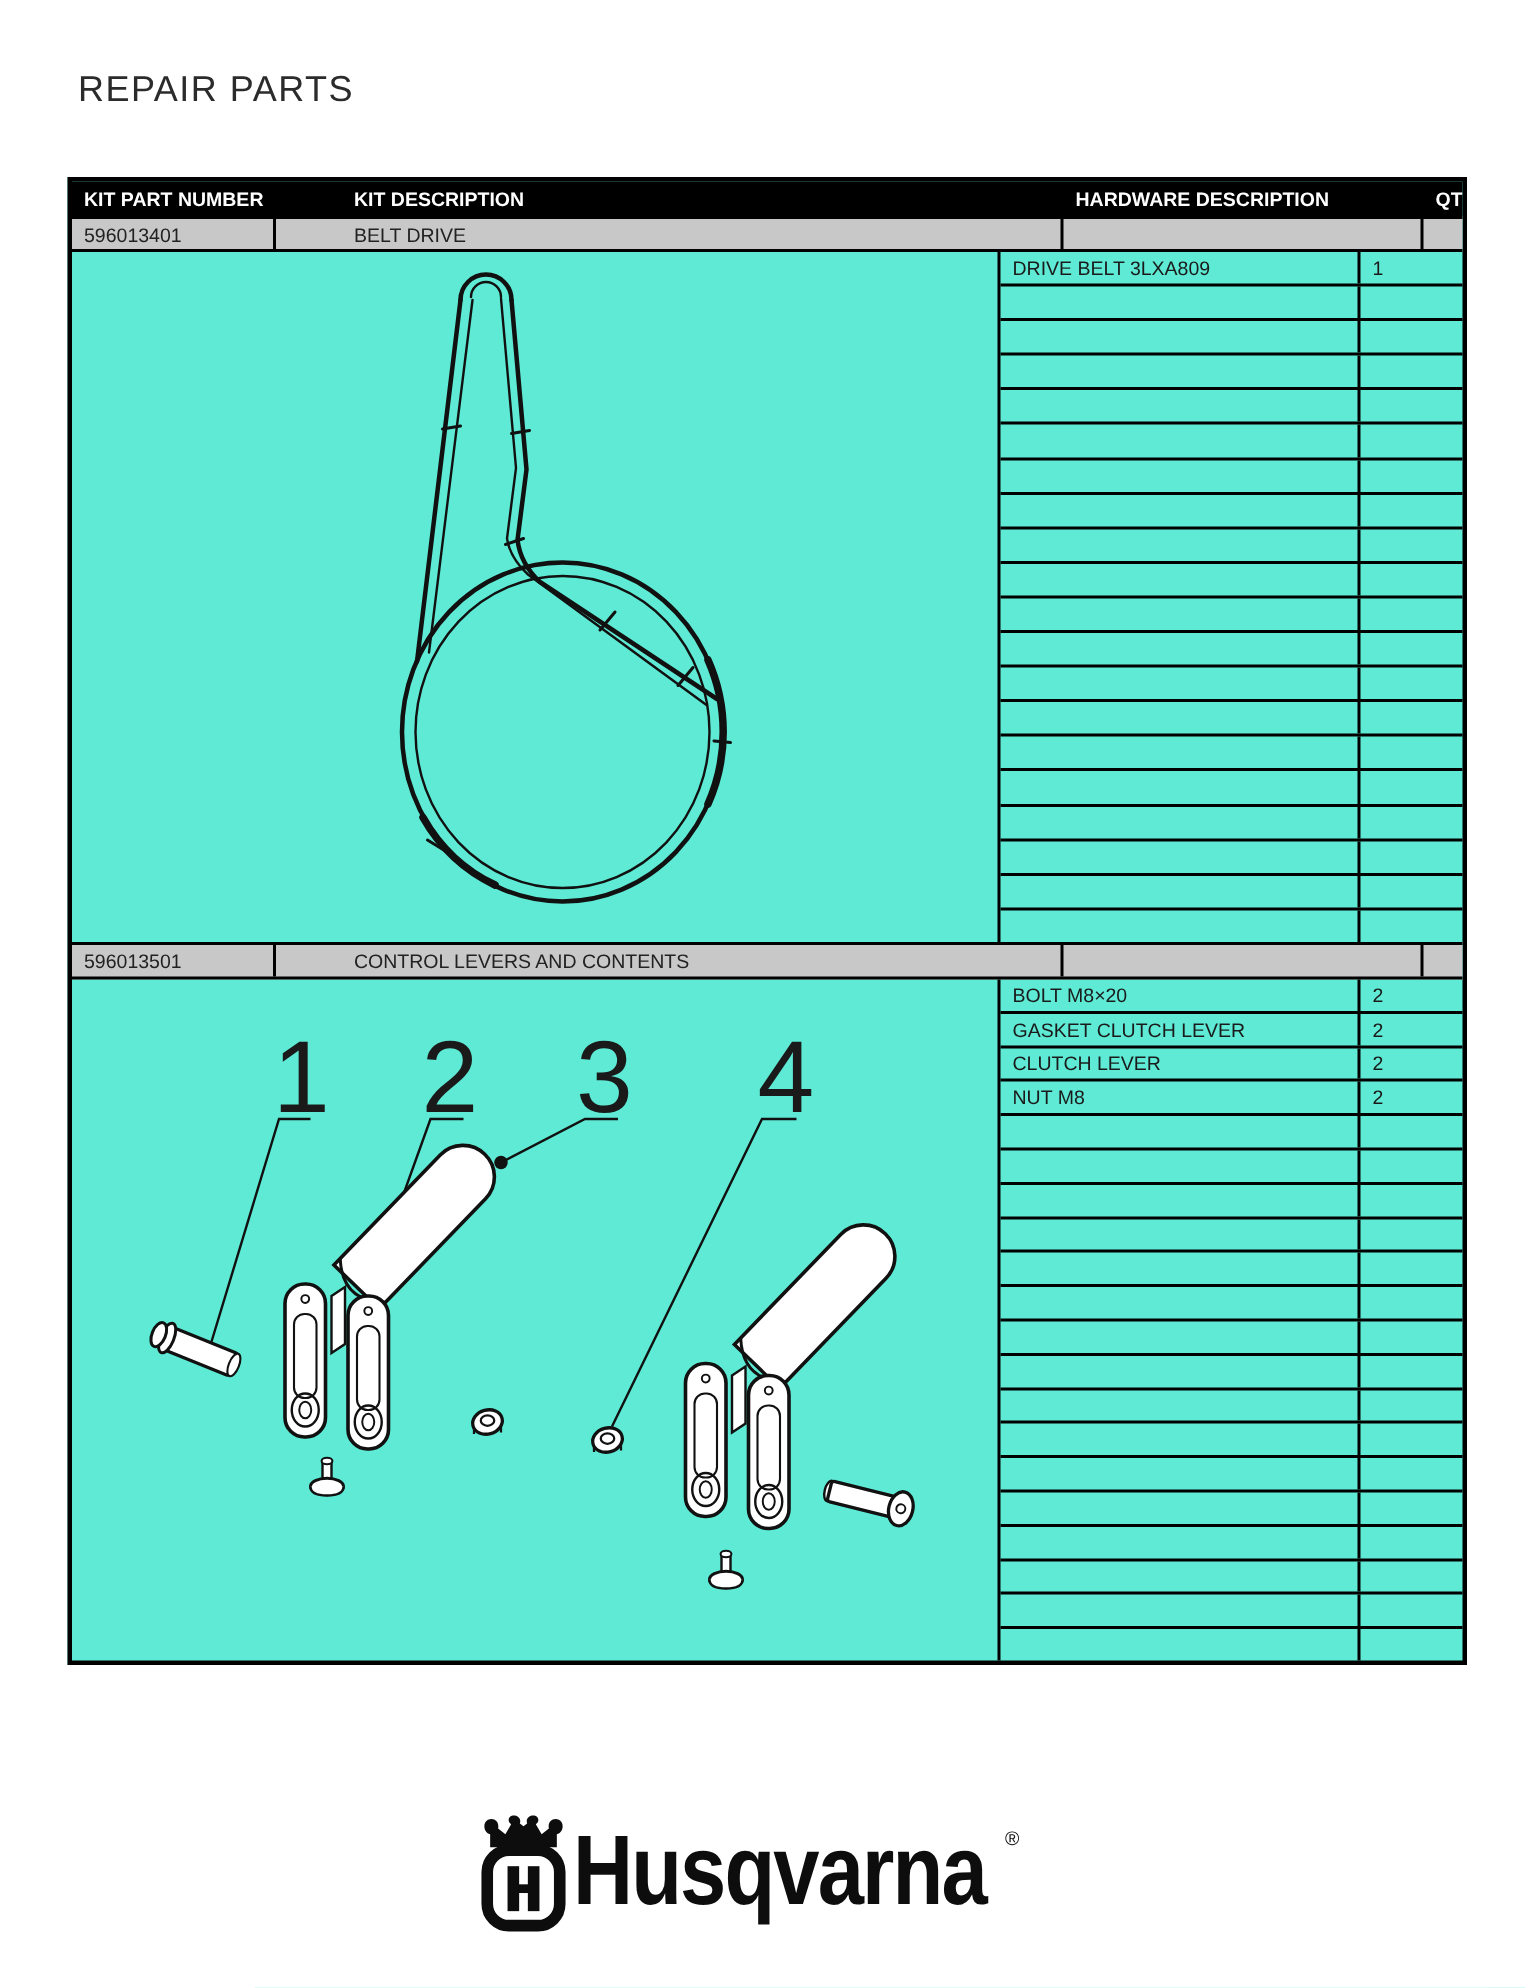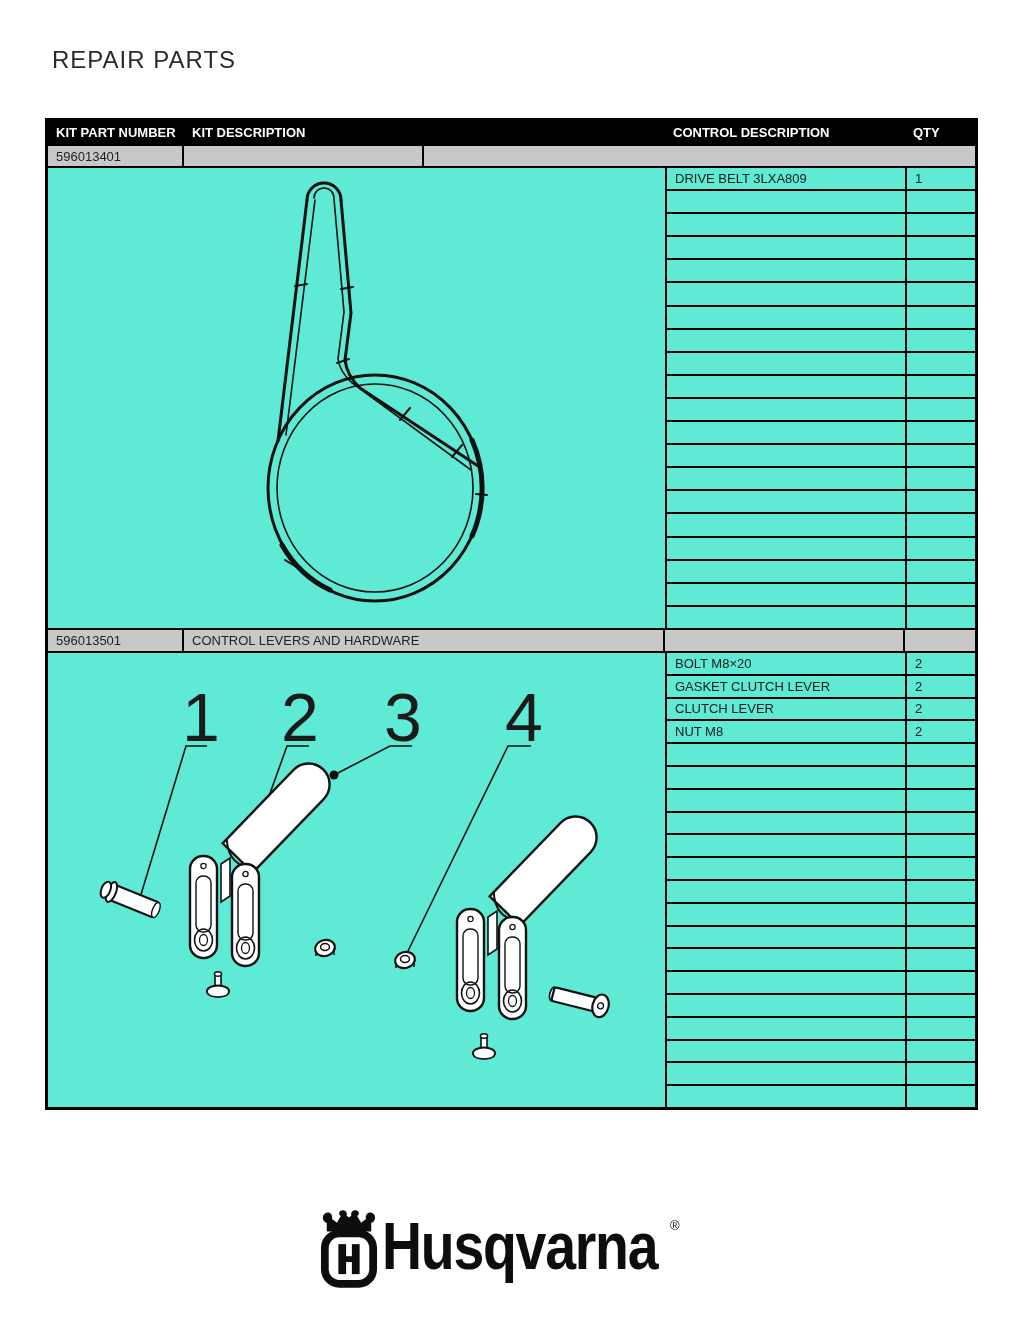--- a/index.html
+++ b/index.html
@@ -14,21 +14,21 @@
 
   .thead { height:23px; background:#000; color:#fff; display:flex; align-items:center; flex:0 0 auto; }
   .thead .hcell { font-size:13px; font-weight:bold; padding-left:8px; white-space:nowrap; overflow:hidden; }
 
   .band { height:24px; background:#c8c8c8; display:flex; align-items:center;
           border-top:2px solid #000; border-bottom:2px solid #000; flex:0 0 auto; }
   .band.second { height:25px;align-items:flex-end; }
   .band .bcell { font-size:13px; color:#222; padding-left:8px; height:100%; display:flex; align-items:center; white-space:nowrap; overflow:hidden; }
 
   .c1 { width:136px; }
-  .c2 { width:481px; }
+  .c2 { width:481px;margin-left:44px; }
   .c3 { width:240px; }
   .c4 { flex:1; }
   .vline { border-right:2px solid #000; }
 
   .section-body { display:flex; flex:0 0 auto; }
   .section-body.grow { flex:1 1 auto; }
   .diagram-cell { width:619px; border-right:2px solid #000; position:relative; overflow:hidden; }
   .rows { flex:1; display:flex; flex-direction:column; }
   .trow { flex:1; display:flex; }
   .trow:not(:last-child) { border-bottom:2px solid #000; }
@@ -49,26 +49,27 @@
 
 <div class="page">
 
   <div class="page-title">REPAIR PARTS</div>
 
   <div class="parts-table">
 
     <div class="thead">
       <div class="hcell c1">KIT PART NUMBER</div>
       <div class="hcell c2">KIT DESCRIPTION</div>
-      <div class="hcell c3">CONTROL DESCRIPTION</div>
+      <div class="hcell c3">HARDWARE DESCRIPTION</div>
       <div class="hcell c4">QTY</div>
     </div>
 
     <div class="band">
       <div class="bcell c1 vline">596013401</div>
+      <div class="bcell c2 vline">BELT DRIVE</div>
       <div class="bcell c3 vline"></div>
       <div class="bcell c4"></div>
     </div>
 
     <div class="section-body" style="height:460px;">
       <div class="diagram-cell">
         <svg width="619" height="456" viewBox="0 0 619 456">
           <g fill="none" stroke="#111" stroke-linecap="round">
 
             <ellipse cx="327" cy="320" rx="107" ry="113" stroke-width="3"></ellipse>
@@ -175,21 +176,21 @@
           </div>
           <div class="trow">
             <div class="cell cell-desc"></div>
             <div class="cell cell-qty"></div>
           </div>
         </div>
     </div>
 
     <div class="band second">
       <div class="bcell c1 vline">596013501</div>
-      <div class="bcell c2 vline">CONTROL LEVERS AND HARDWARE</div>
+      <div class="bcell c2 vline">CONTROL LEVERS AND CONTENTS</div>
       <div class="bcell c3 vline"></div>
       <div class="bcell c4"></div>
     </div>
 
     <div class="section-body grow">
       <div class="diagram-cell">
         <svg width="619" height="452" viewBox="0 0 619 452">
           <defs>
 
             <g id="lever">

